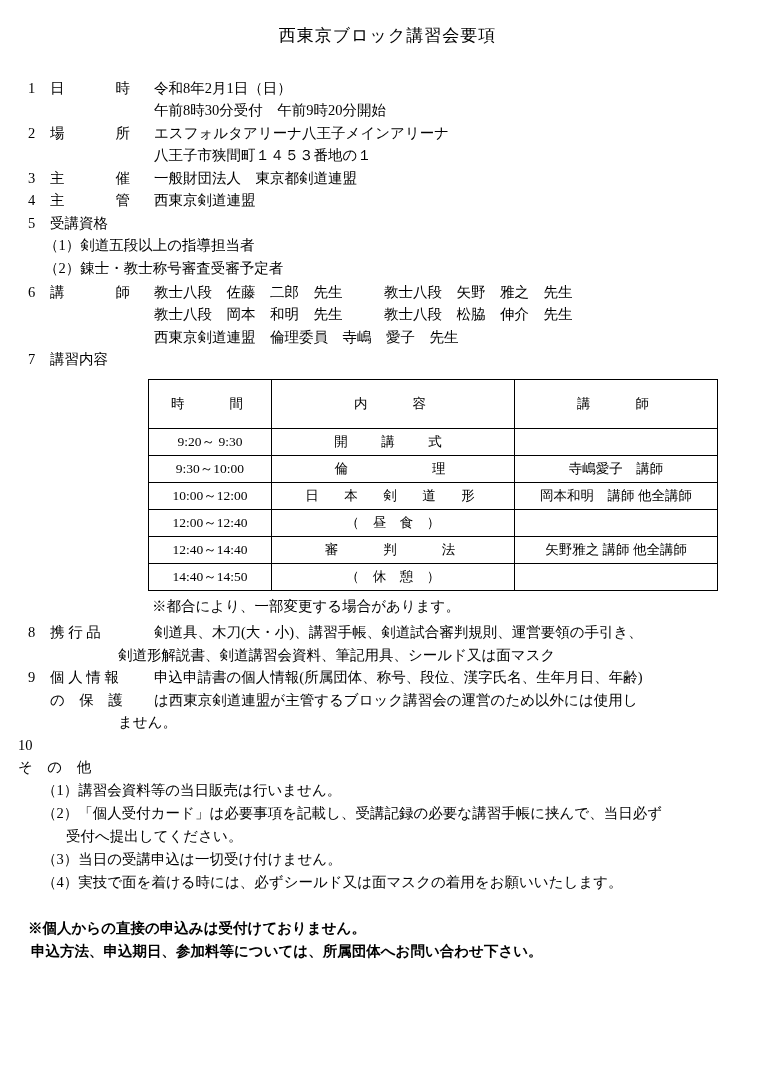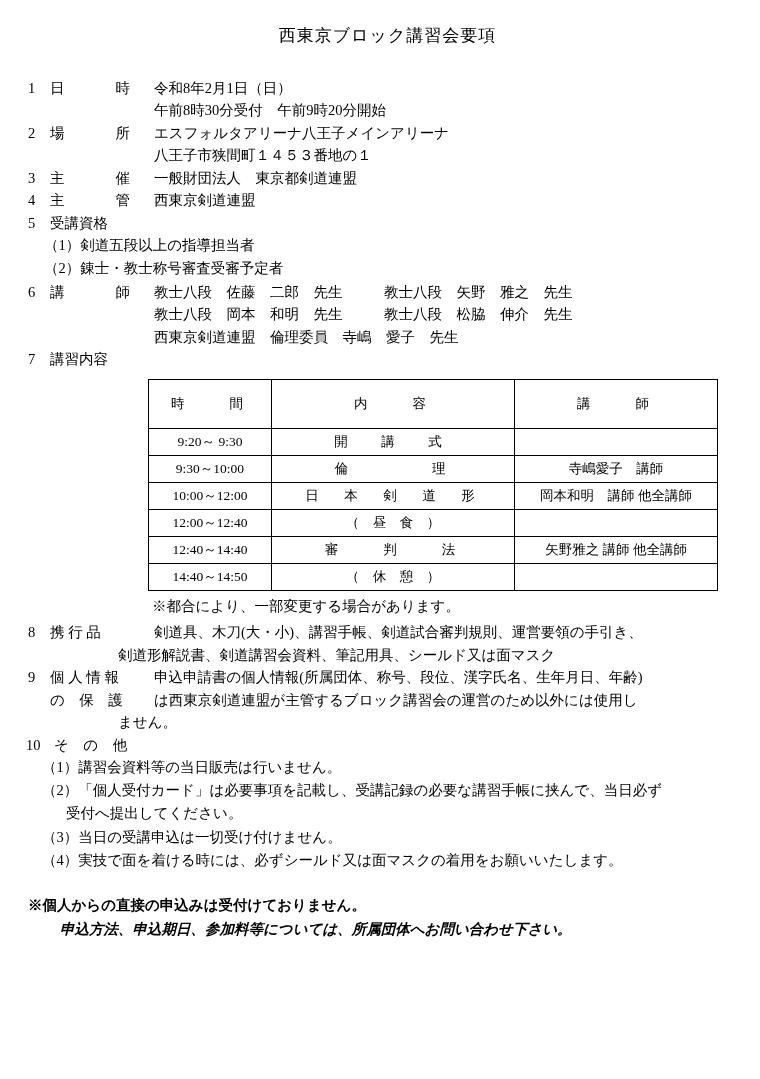--- a/index.html
+++ b/index.html
@@ -134,27 +134,27 @@
   .list-item .ind2 {
     margin-left: 24px;
   }
   .final {
     margin-top: 22px;
     margin-left: 28px;
     font-weight: bold;
     line-height: 1.65;
   }
   .final .l2 {
-    margin-left: 32px;
-    font-style: italic;
+    margin-left: 3px;
   }
   .ten-row {
     display: flex;
-    margin-left: 26px;
-    line-height: 1.55;
+    margin-left: 18px;
+    line-height: 1.55;
+    flex-direction: column;
   }
   .ten-row .num3 { width: 28px; flex: none; }
 </style>
 </head>
 <body>
 
 <div class="page">
 
   <div class="doc-title">西東京ブロック講習会要項</div>
 

